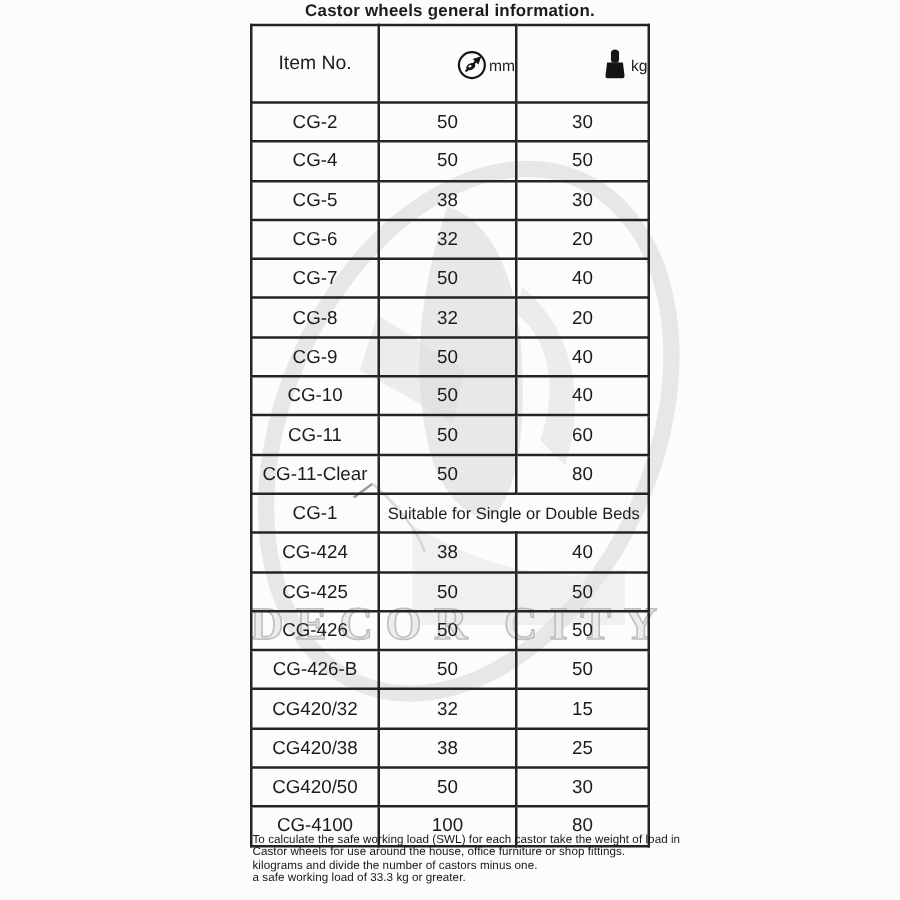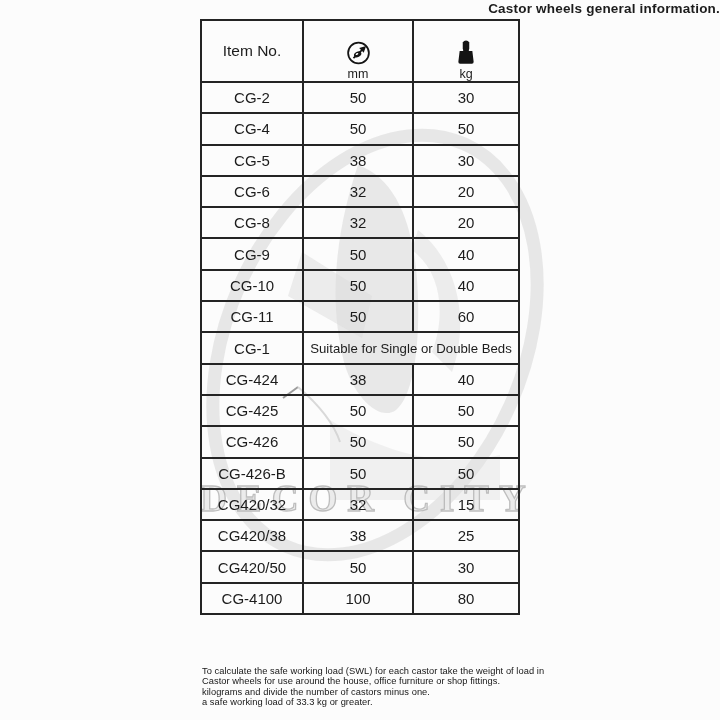--- a/index.html
+++ b/index.html
@@ -22,21 +22,21 @@
     left: 0;
     top: 0;
     z-index: 0;
     pointer-events: none;
   }
   .page-title {
     position: absolute;
     top: 1px;
     left: 0;
     width: 720px;
-    text-align: right;
+    text-align: center;
     font-size: 13.5px;
     font-weight: bold;
     letter-spacing: 0.2px;
     z-index: 2;
   }
   table.castor-table {
     position: absolute;
     left: 200px;
     top: 19px;
     width: 318px;
@@ -57,21 +57,21 @@
     margin-top: 37px;
   }
   .castor-table thead th {
     height: 47px;
     font-weight: normal;
     font-size: 15.5px;
   }
   .hdr-cell {
     height: 60px;
     display: flex;
-    flex-direction: column;
+    flex-direction: row;
     align-items: center;
     justify-content: flex-end;
     box-sizing: border-box;
     padding: 3px 0 0 0;
   }
   .hdr-icon { line-height: 0; }
   .hdr-unit {
     font-size: 12.5px;
     line-height: 14px;
   }
@@ -166,38 +166,48 @@
           <td>CG-5</td>
           <td>38</td>
           <td>30</td>
         </tr>
         <tr>
           <td>CG-6</td>
           <td>32</td>
           <td>20</td>
         </tr>
         <tr>
+          <td>CG-7</td>
+          <td>50</td>
+          <td>40</td>
+        </tr>
+        <tr>
           <td>CG-8</td>
           <td>32</td>
           <td>20</td>
         </tr>
         <tr>
           <td>CG-9</td>
           <td>50</td>
           <td>40</td>
         </tr>
         <tr>
           <td>CG-10</td>
           <td>50</td>
           <td>40</td>
         </tr>
         <tr>
           <td>CG-11</td>
           <td>50</td>
           <td>60</td>
+        </tr>
+        <tr>
+          <td>CG-11-Clear</td>
+          <td>50</td>
+          <td>80</td>
         </tr>
         <tr>
           <td>CG-1</td>
           <td colspan="2" class="c-note">Suitable for Single or Double Beds</td>
         </tr>
         <tr>
           <td>CG-424</td>
           <td>38</td>
           <td>40</td>
         </tr>

